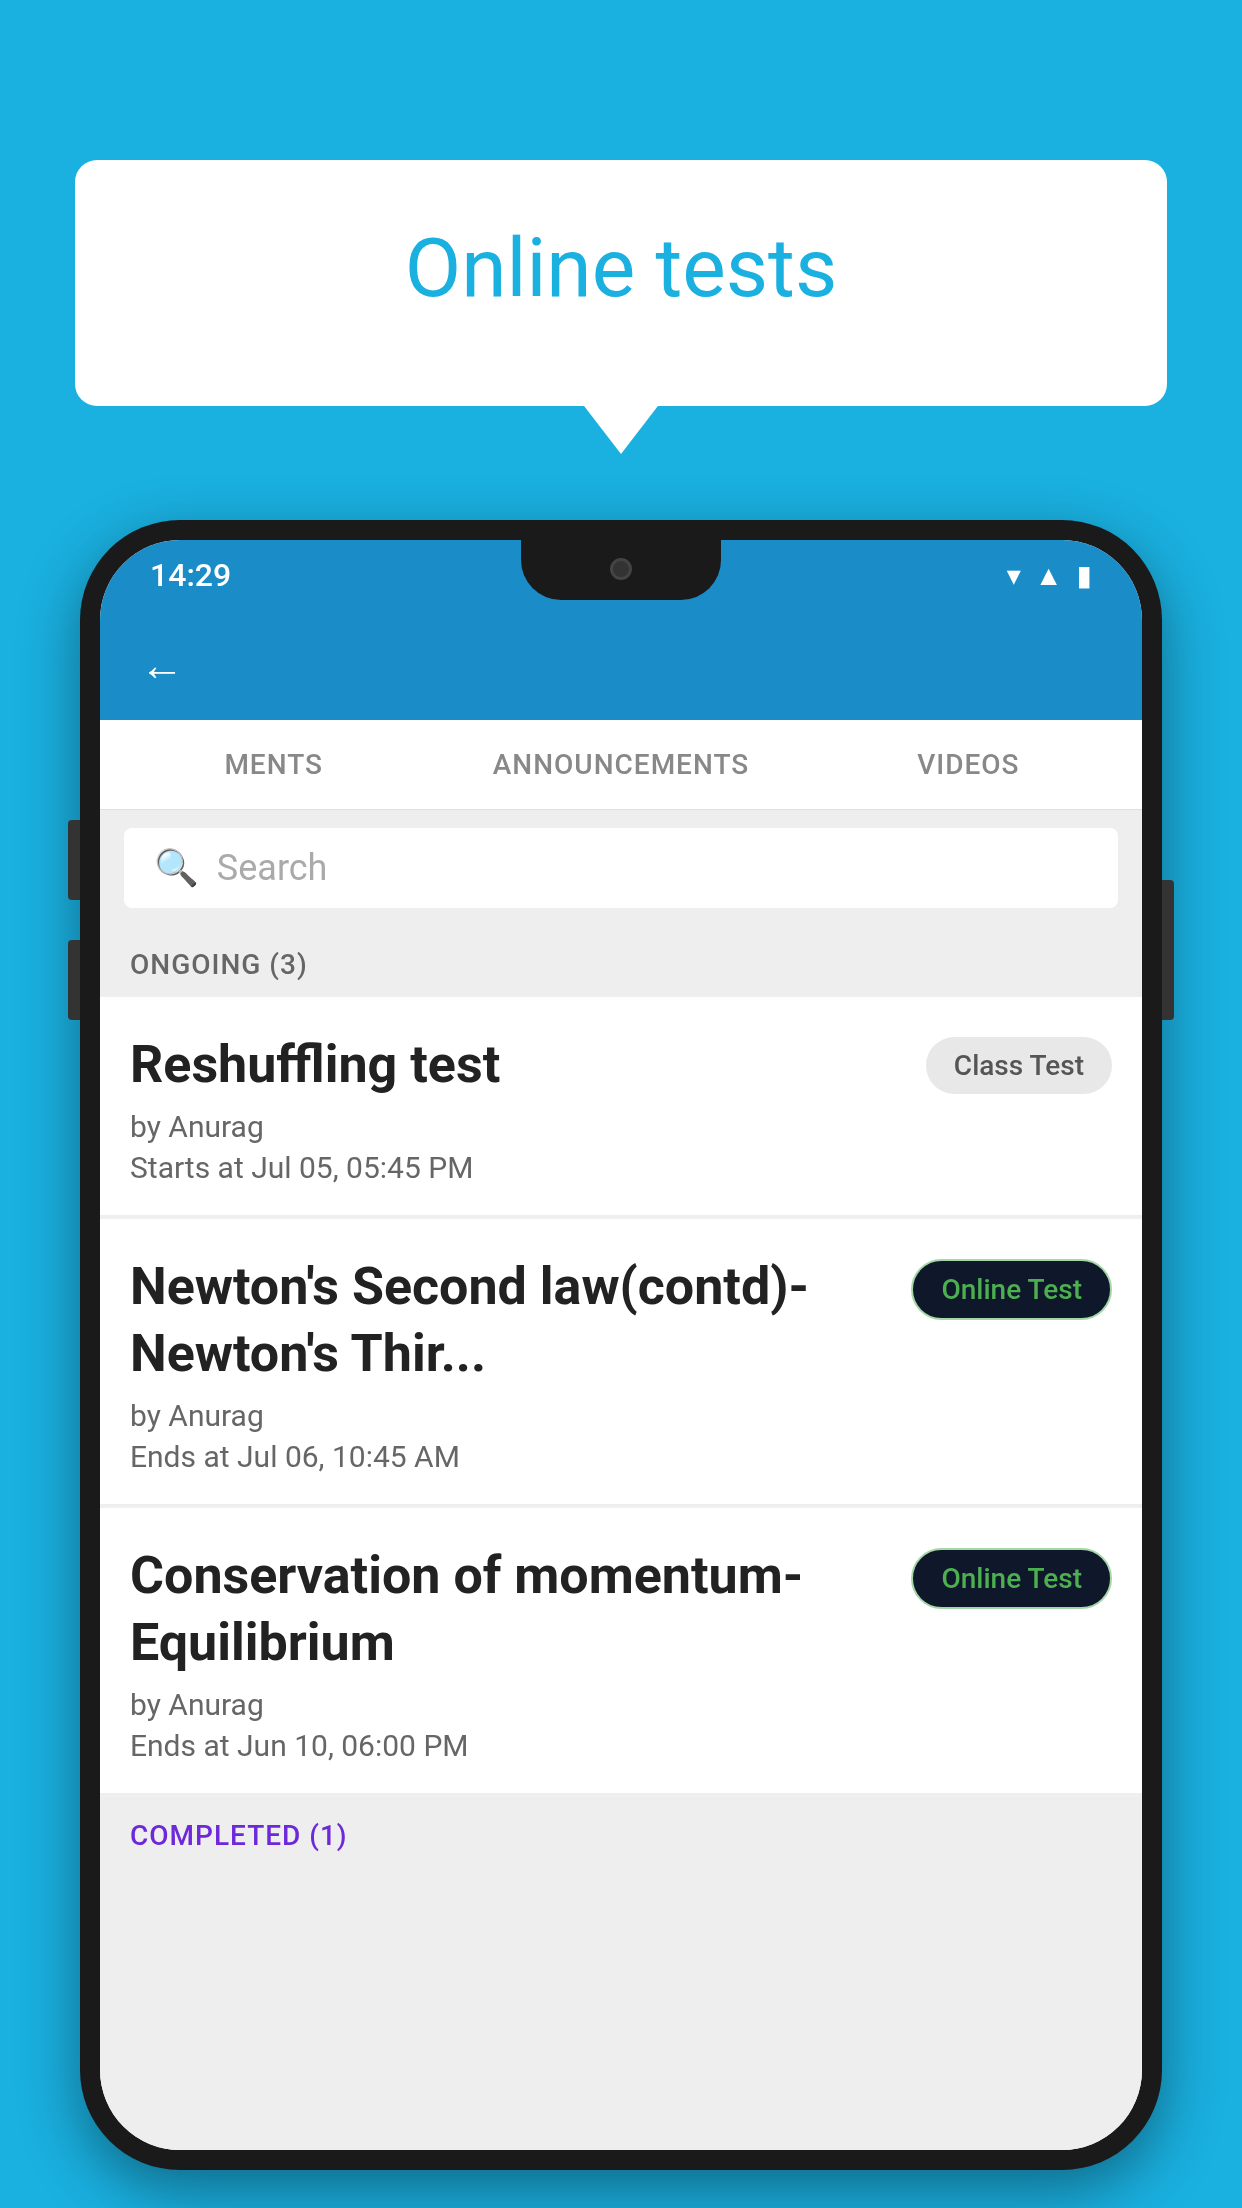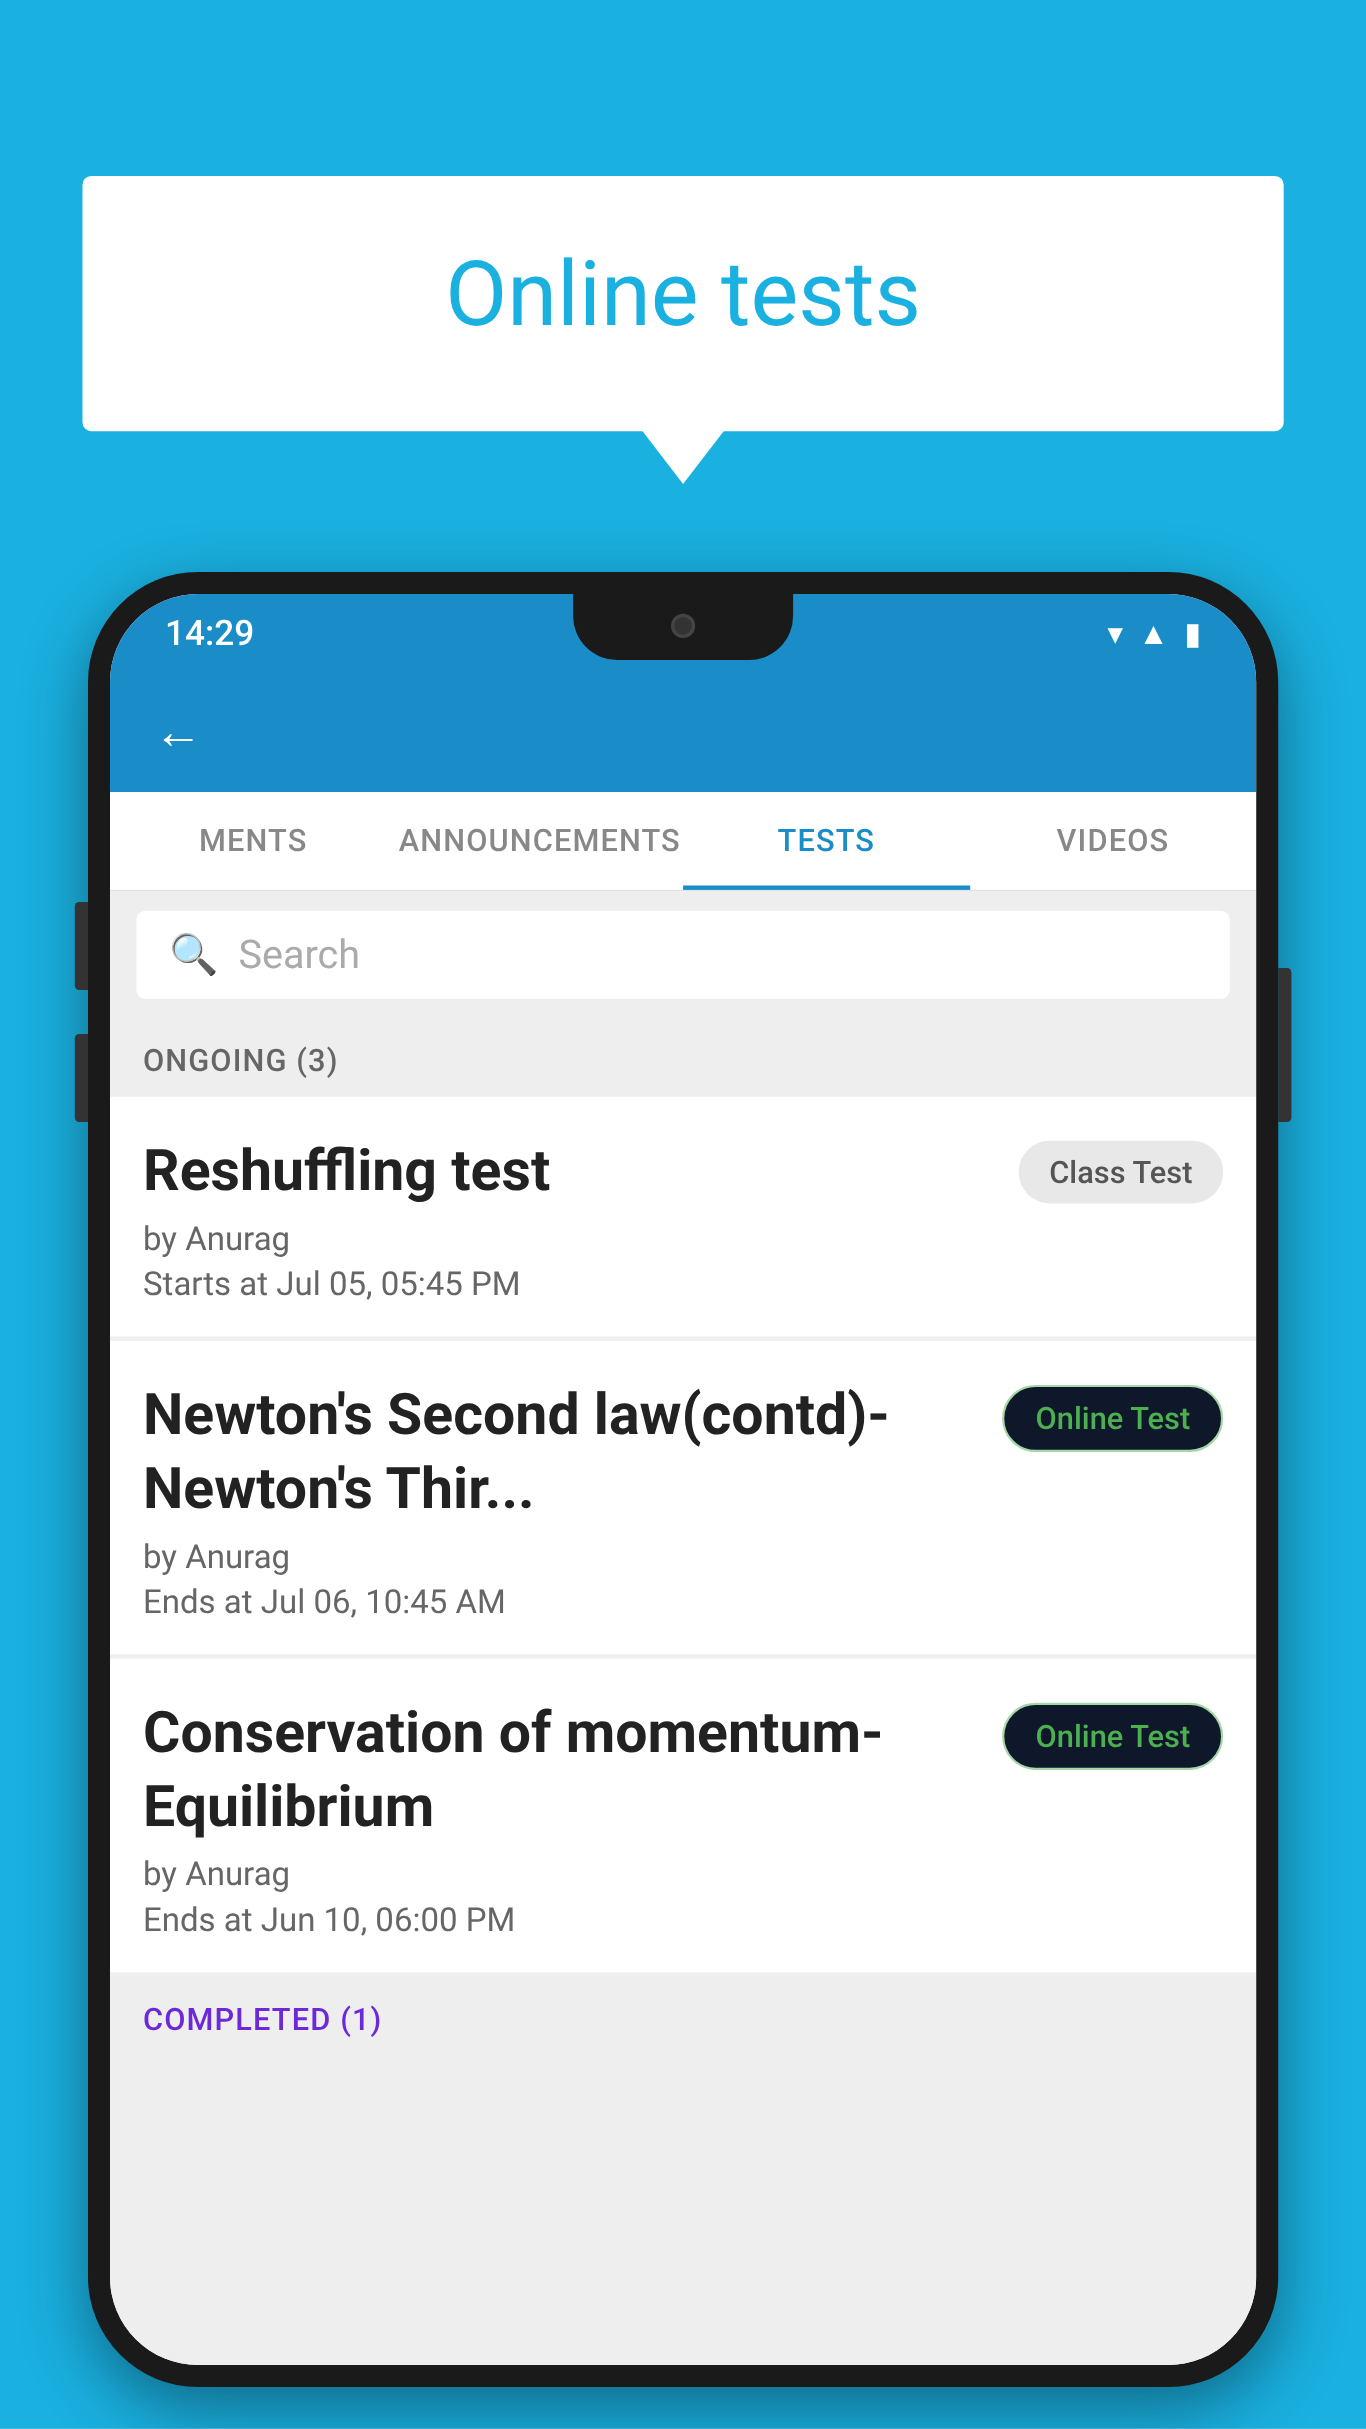--- a/index.html
+++ b/index.html
@@ -13,22 +13,22 @@
       position: relative;
     }
 
     
     .speech-bubble {
       position: absolute;
       top: 160px;
       left: 75px;
       right: 75px;
       background: white;
-      border-radius: 8px;
-      padding: 60px 80px 56px;
+      border-radius: 22px;
+      padding: 60px 80px 70px;
       text-align: center;
     }
     .speech-bubble::after {
       content: '';
       position: absolute;
       bottom: -48px;
       left: 50%;
       transform: translateX(-50%);
       width: 0;
       height: 0;
@@ -346,23 +346,20 @@
     <div class="app-bar">
       <span class="back-arrow">←</span>
     </div>
 
     <div class="tabs-bar">
       <div class="tab">
         <span>MENTS</span>
       </div>
       <div class="tab">
         <span>ANNOUNCEMENTS</span>
-      </div>
-      <div class="tab active">
-        <span>TESTS</span>
       </div>
       <div class="tab">
         <span>VIDEOS</span>
       </div>
     </div>
 
     <div class="search-container">
       <div class="search-bar">
         <span class="search-icon-wrap">🔍</span>
         <span class="search-placeholder">Search</span>

